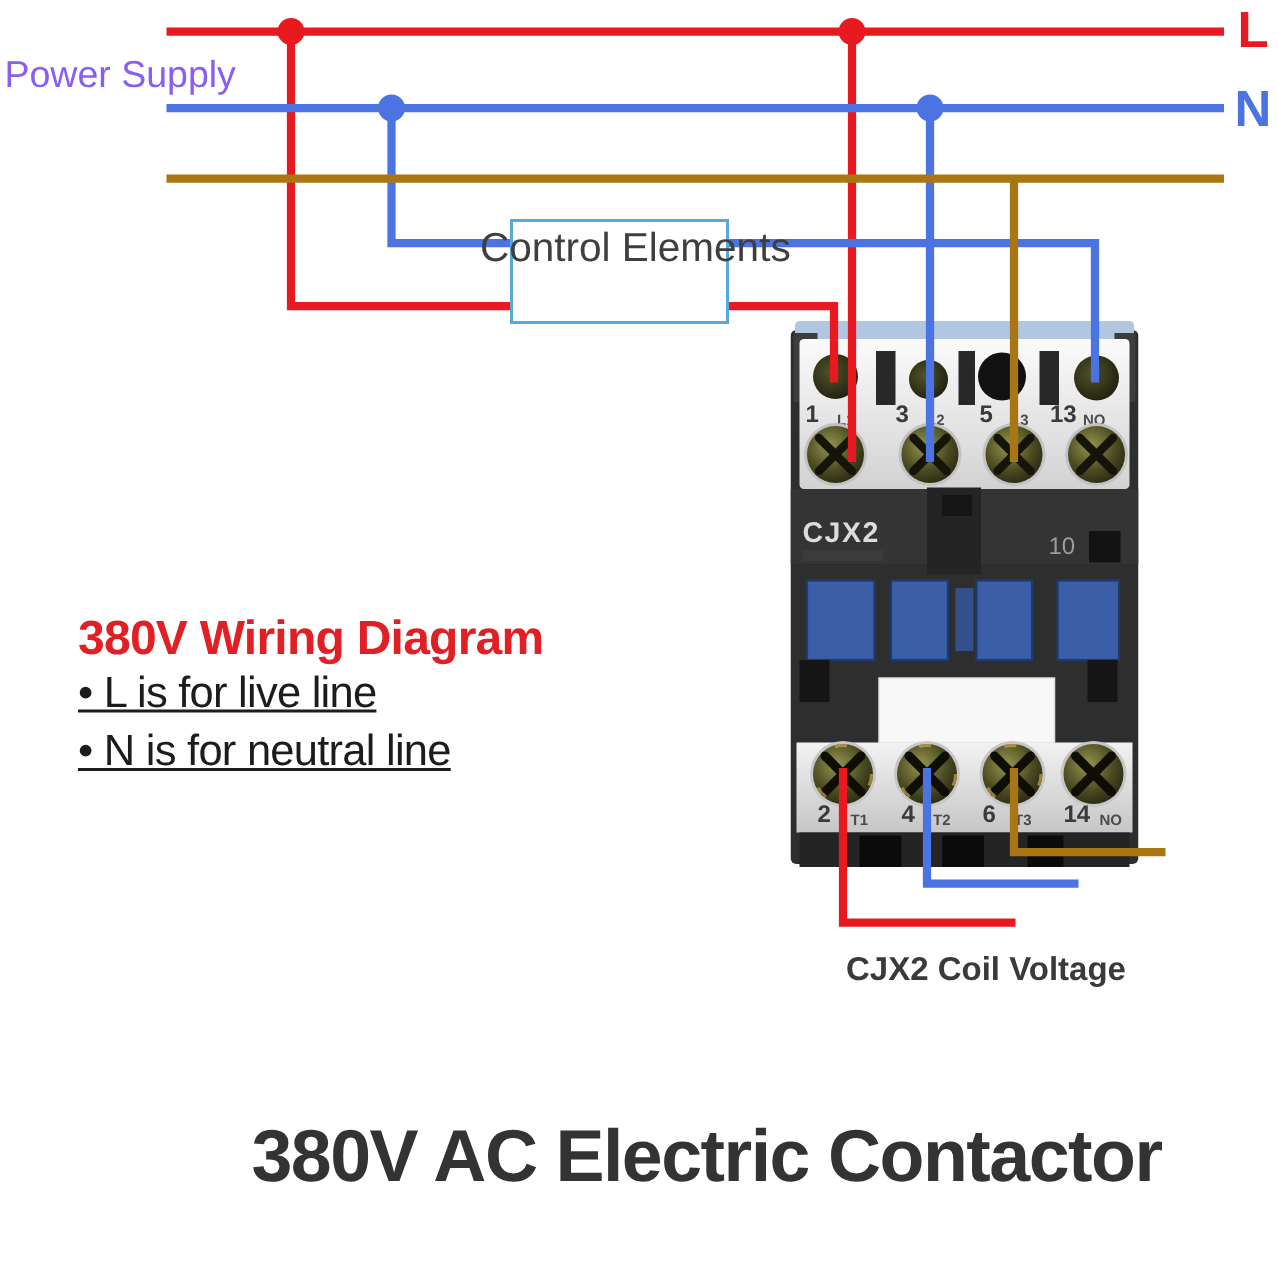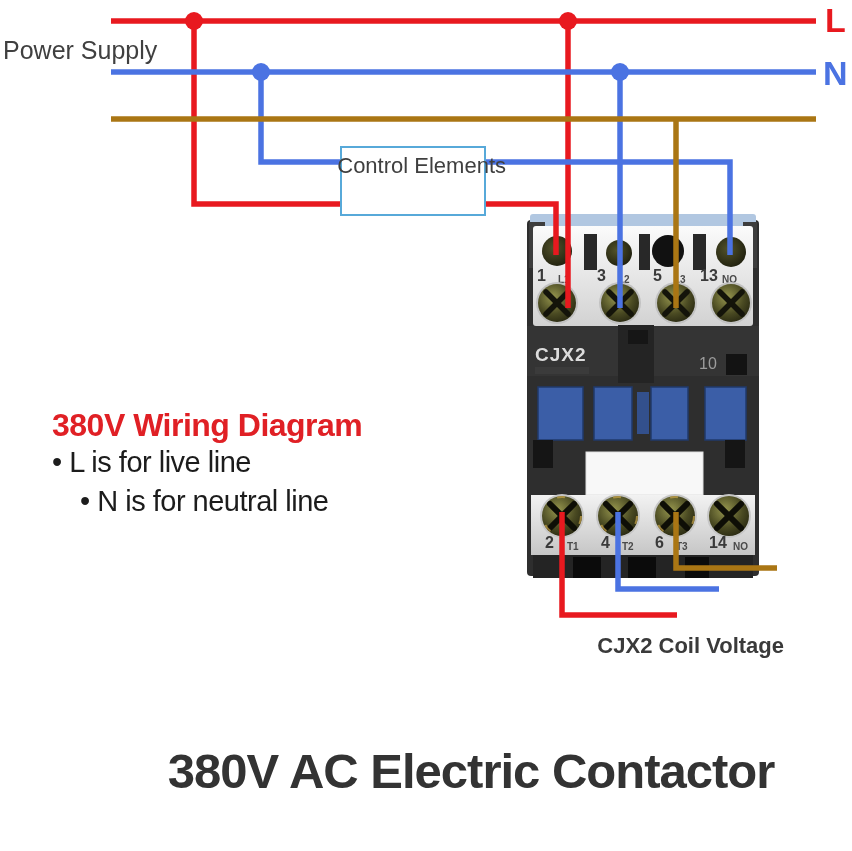--- a/index.html
+++ b/index.html
@@ -2,33 +2,33 @@
 <html><head>
 <meta charset="utf-8">
 <style>
   html,body{margin:0;padding:0;background:#ffffff;}
   .stage{
     position:relative;width:852px;height:851px;background:#ffffff;overflow:hidden;
     font-family:"Liberation Sans",sans-serif;
   }
   .abs{position:absolute;}
   
-  .power-supply{left:3px;top:36px;font-size:25px;color:#404040;z-index:6;}
+  .power-supply{left:3px;top:36px;font-size:25px;color:#8b5cf6;z-index:6;}
   .lbl-L{left:825px;top:1px;font-size:34px;font-weight:bold;color:#e8191f;z-index:6;}
   .lbl-N{left:823px;top:54px;font-size:34px;font-weight:bold;color:#4b73e2;z-index:6;}
   .control-box{left:340px;top:146px;width:146px;height:70px;background:#ffffff;
     border:2px solid #57a9d9;z-index:4;box-sizing:border-box;}
-  .control-text{left:320px;top:151px;width:186px;text-align:right;font-size:22px;
+  .control-text{left:320px;top:151px;width:186px;text-align:right;font-size:27px;
     line-height:29px;color:#3f3f3f;z-index:5;white-space:nowrap;}
   .notes-heading{left:52px;top:407px;font-size:32px;font-weight:bold;color:#e02025;
     letter-spacing:-0.5px;z-index:6;}
-  .bullet{font-size:29px;color:#1c1c1c;letter-spacing:-0.5px;z-index:6;}
+  .bullet{font-size:29px;color:#1c1c1c;letter-spacing:-0.5px;z-index:6;text-decoration:underline;}
   .bullet1{left:52px;top:446px;}
-  .bullet2{left:52px;top:485px;margin-left:28px;}
-  .coil-note{left:564px;top:631px;width:220px;text-align:right;font-size:22px;
+  .bullet2{left:52px;top:485px;}
+  .coil-note{left:564px;top:631px;width:220px;text-align:left;font-size:22px;
     font-weight:bold;color:#3a3a3a;line-height:30px;z-index:6;}
   .main-title{left:90px;top:741px;width:762px;text-align:center;font-size:49px;
     font-weight:bold;color:#333333;line-height:60px;letter-spacing:-1px;z-index:6;}
   
   .contactor-svg{left:527px;top:214px;z-index:1;}
   .wires-svg{left:0;top:0;z-index:3;}
   .contactor-svg text{font-family:"Liberation Sans",sans-serif;}
   .t-num{font-size:16px;font-weight:bold;fill:#3a3a3a;}
   .t-sub{font-size:10px;font-weight:bold;fill:#4a4a4a;}
   .model-txt{font-size:19px;font-weight:bold;fill:#dcdcdc;letter-spacing:1px;}

